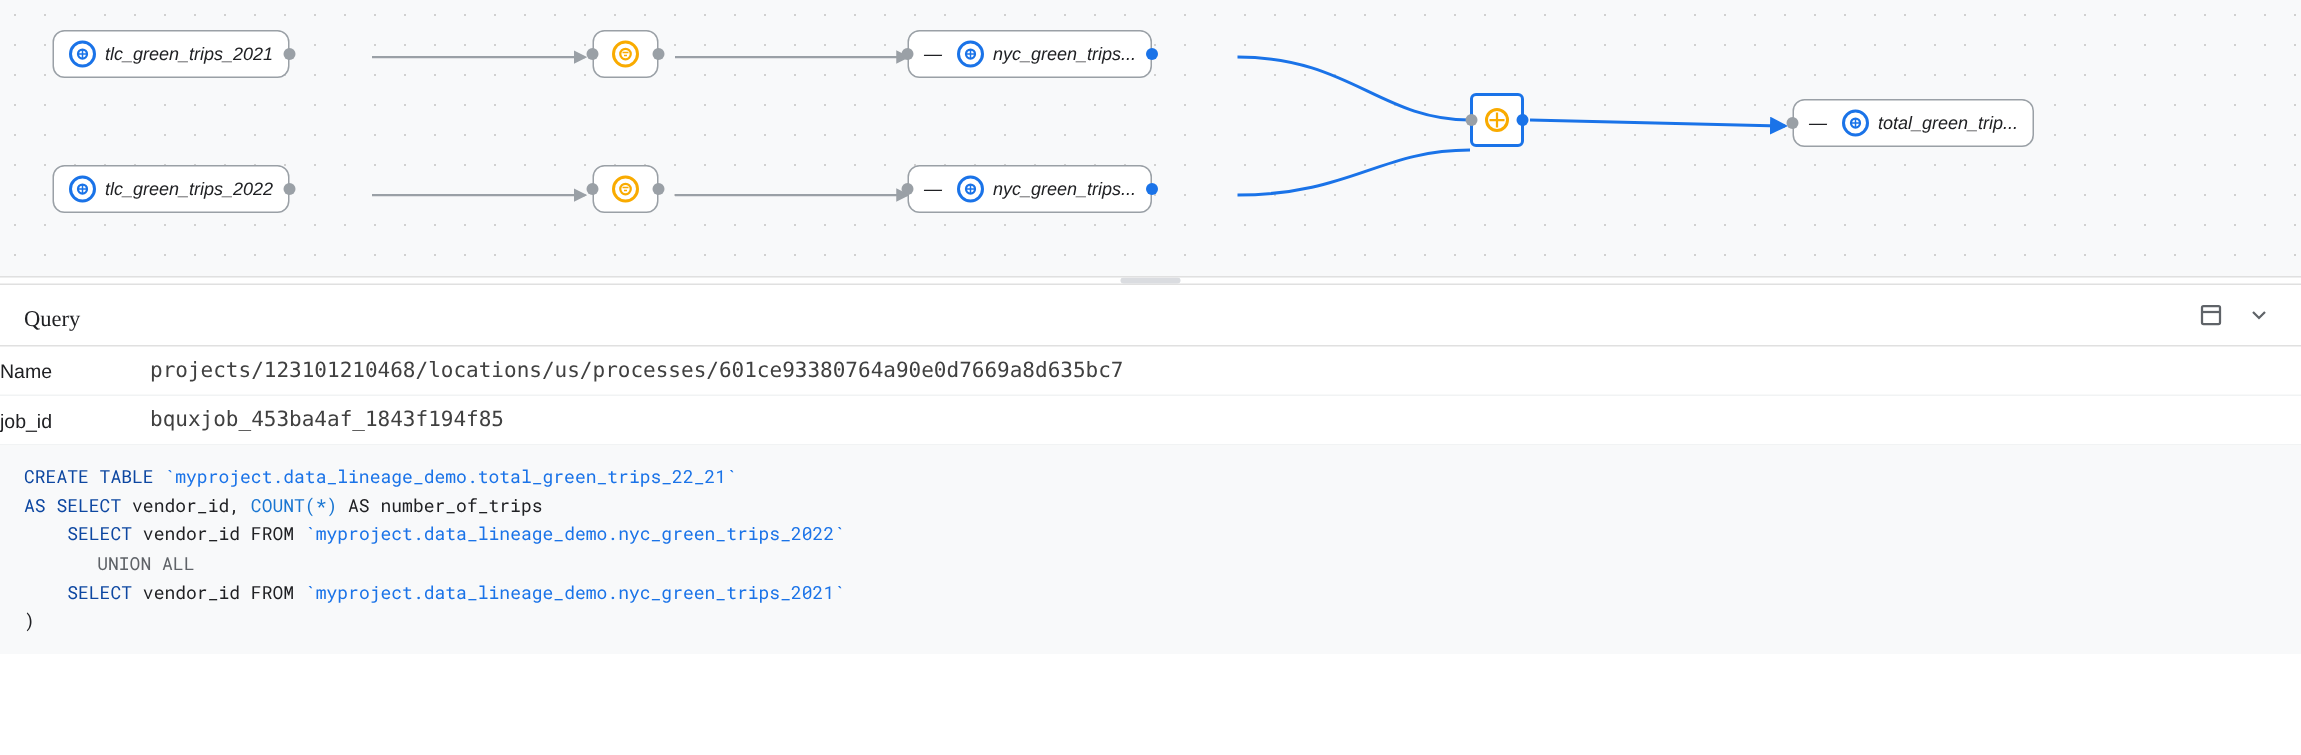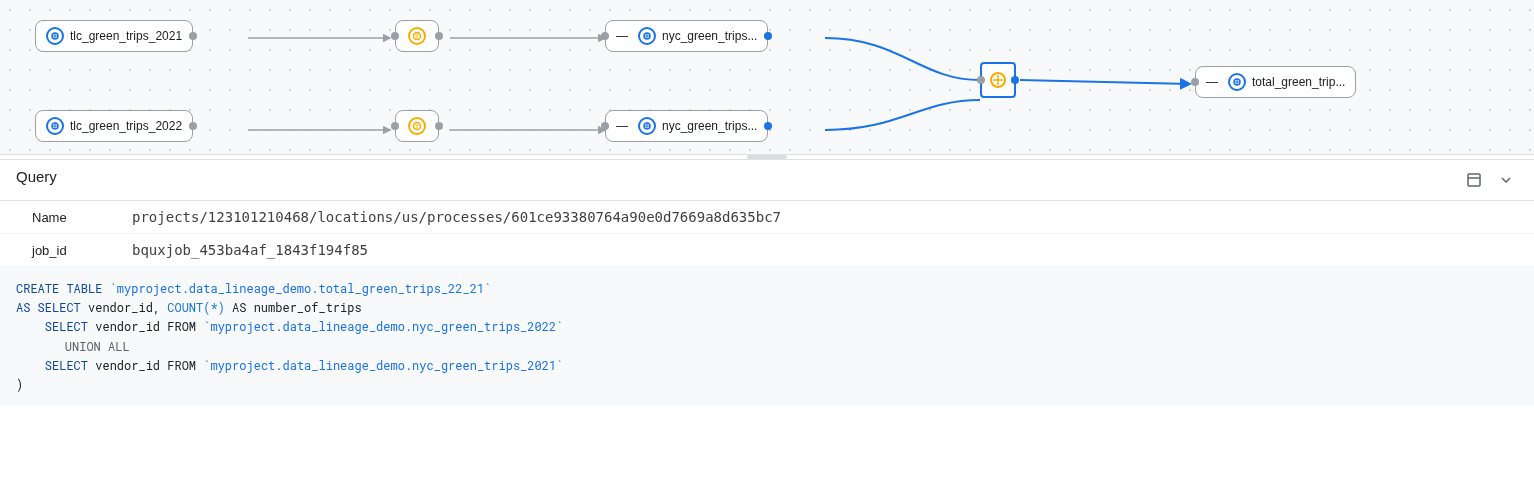--- a/index.html
+++ b/index.html
@@ -1,42 +1,44 @@
 <!DOCTYPE html>
 <html><head>
   <meta charset="utf-8">
   <style>
     * { box-sizing: border-box; margin: 0; padding: 0; }
     body { font-family: 'Google Sans', Arial, sans-serif; background: #fff; font-size: 13px; color: #202124; overflow: hidden; }
 
     
     .canvas-area {
       width: 100%;
-      height: 155px;
+      height: 185px;
       background-color: #f8f9fa;
       background-image: radial-gradient(circle, #d0d0d0 1px, transparent 1px);
       background-size: 20px 20px;
       position: relative;
       overflow: hidden;
       border-bottom: 1px solid #e0e0e0;
+      font-style: italic;
     }
 
     
     .bottom-panel {
       width: 100%;
       background: #fff;
       border-top: 1px solid #e0e0e0;
     }
 
     .panel-header {
       display: flex;
-      align-items: flex-start;
+      align-items: flex-end;
       justify-content: space-between;
       padding: 8px 16px;
       border-bottom: 1px solid #e0e0e0;
+      font-family: Liberation Serif, serif;
     }
 
     .panel-title {
       font-size: 15px;
       font-weight: 500;
       color: #202124;
     }
 
     .panel-actions {
       display: flex;
@@ -80,21 +82,21 @@
     .details-table {
       width: 100%;
       border-collapse: collapse;
     }
 
     .details-table tr {
       border-bottom: 1px solid #f1f3f4;
     }
 
     .details-table td {
-      padding: 8px 32px;
+      padding: 8px 0;
       font-size: 13px;
     }
 
     .details-table td:first-child {
       font-weight: 500;
       color: #202124;
       width: 100px;
       white-space: nowrap;
     }
 

